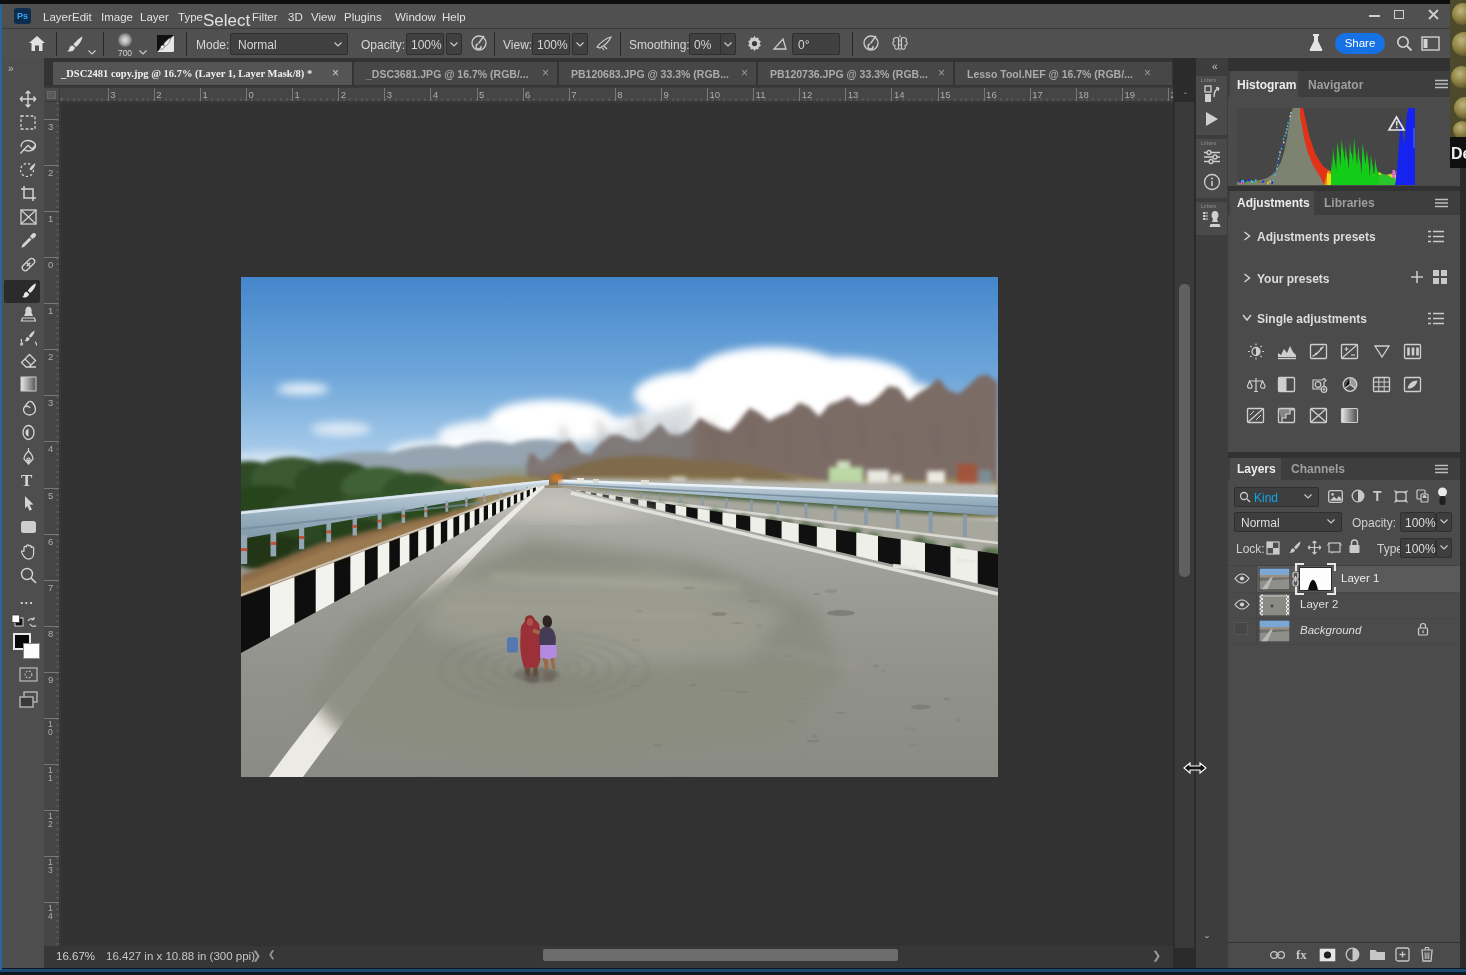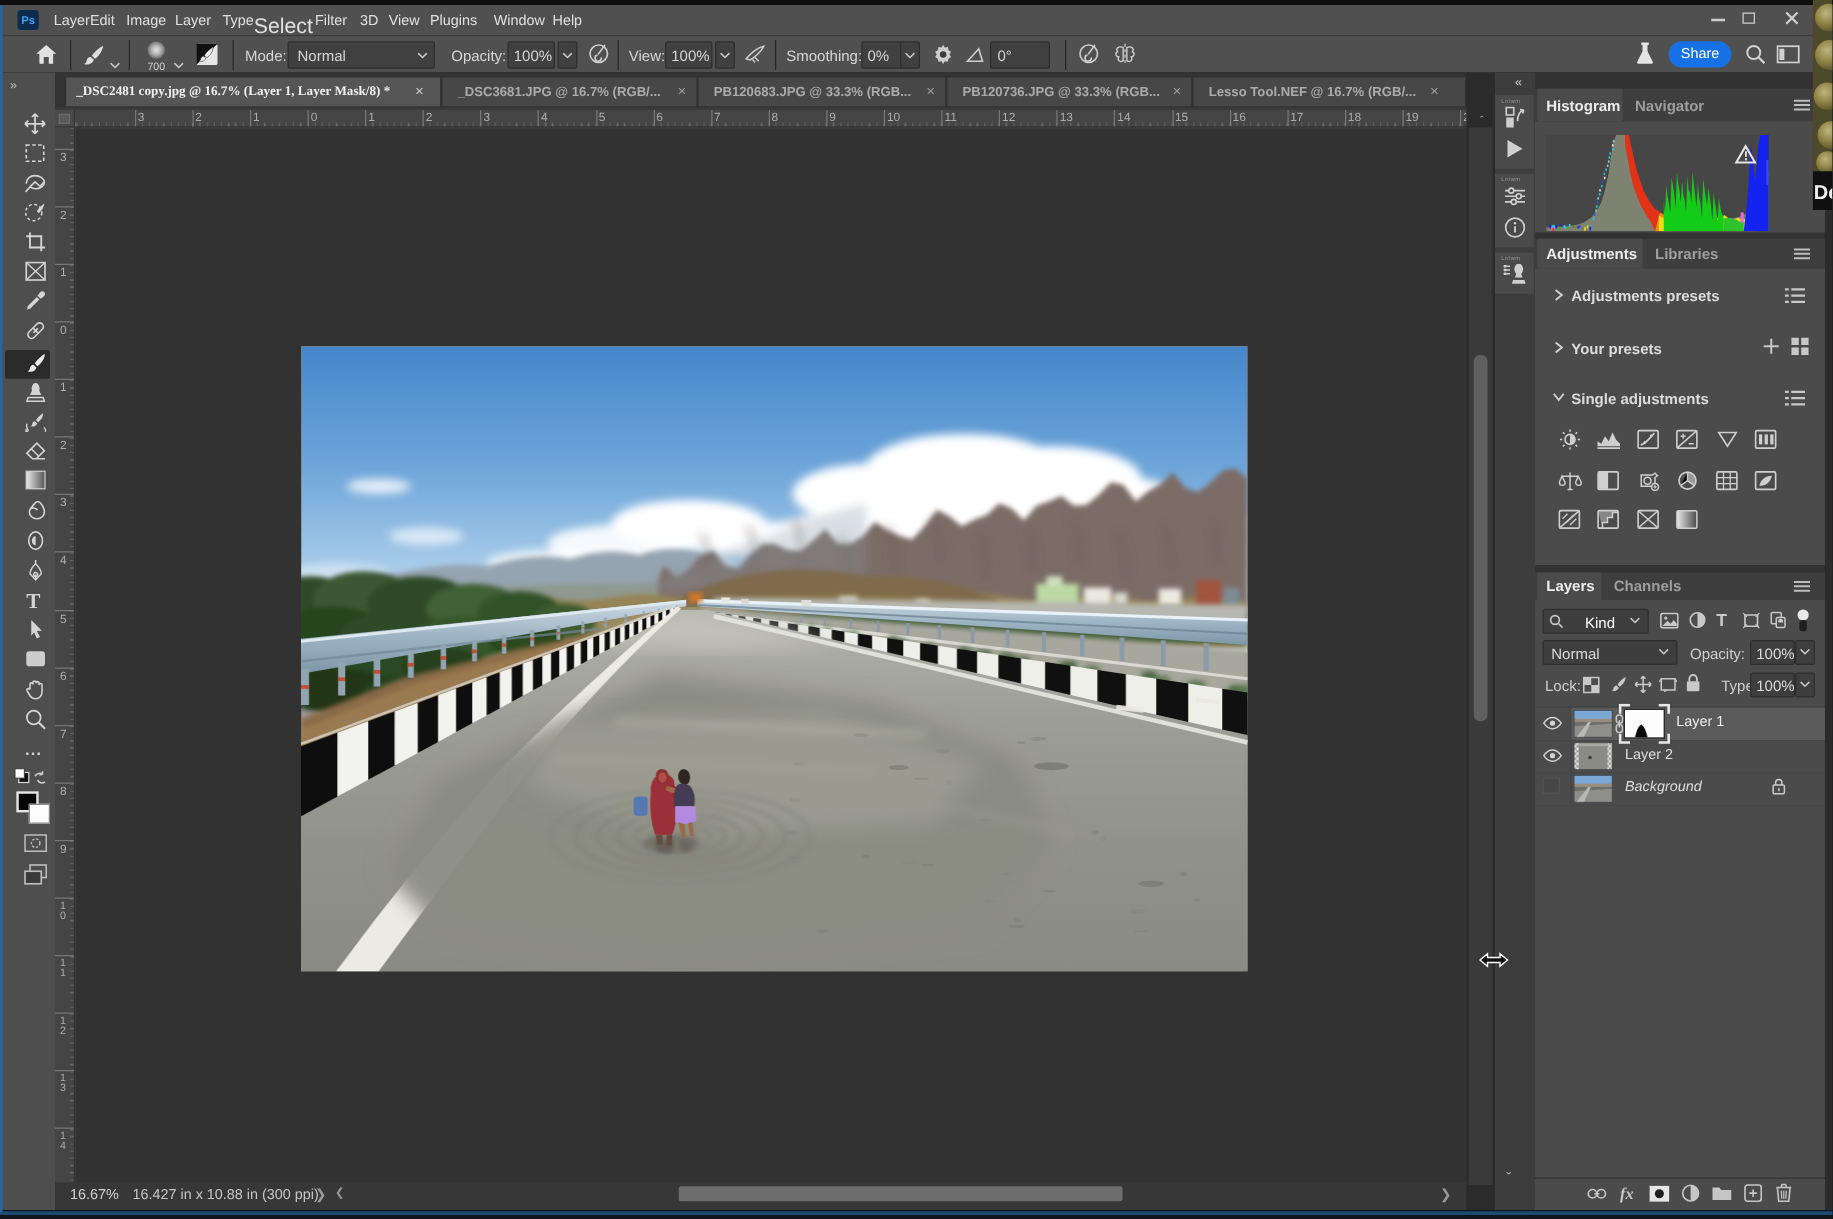--- a/index.html
+++ b/index.html
@@ -1056,21 +1056,21 @@
       <svg class="abs" style="left:207px;top:8px;" width="13" height="10" viewBox="0 0 13 10">
           <path d="M0 1.5 L13 1.5 M0 5 L13 5 M0 8.5 L13 8.5" stroke="#bdbdbd" stroke-width="1.6"></path>
         </svg>
       <div class="abs" style="left:0;top:24px;width:232px;height:488px;background:#4b4b4b;"></div>
 
       <div class="box" style="left:6px;top:31px;width:85px;height:20px;background:#3e3e3e;"></div>
       <svg class="abs" style="left:11px;top:35px;" width="12" height="12" viewBox="0 0 12 12">
           <circle cx="5" cy="5" r="3.5" fill="none" stroke="#c9c9c9" stroke-width="1.3"></circle>
           <path d="M8 8 L11 11" stroke="#c9c9c9" stroke-width="1.4"></path>
         </svg>
-      <div class="txt abs" style="left:40px;top:35px;color:#ffffff;">Kind</div>
+      <div class="txt abs" style="left:26px;top:35px;color:#0ea5e9;">Kind</div>
       <svg class="chev" style="left:76px;top:38px;" viewBox="0 0 8 5">
           <path d="M0.5 0.5 L4 4 L7.5 0.5" stroke="#c9c9c9" stroke-width="1.2" fill="none"></path>
         </svg>
       <svg class="abs" style="left:100px;top:34px;" width="15" height="13" viewBox="0 0 15 13">
           <rect x="0.7" y="0.7" width="13.6" height="11.6" rx="1.5" fill="none" stroke="#c9c9c9" stroke-width="1.3"></rect>
           <circle cx="4.6" cy="4.4" r="1.3" fill="#c9c9c9"></circle>
           <path d="M2 10.5 L6 6.5 L8.5 9 L11 6 L13.5 9 L13.5 10.8 L2 10.8 Z" fill="#c9c9c9"></path>
         </svg>
       <svg class="abs" style="left:123px;top:33px;" width="14" height="14" viewBox="0 0 14 14">
           <circle cx="7" cy="7" r="5.8" fill="none" stroke="#c9c9c9" stroke-width="1.3"></circle>
@@ -1201,21 +1201,21 @@
           </svg>
         </div>
 
       <div class="abs" style="left:0;top:486px;width:232px;height:1px;background:#333;"></div>
       <div id="layerfooter">
           <svg class="abs" style="left:41px;top:494px;" width="17" height="10" viewBox="0 0 17 10">
             <circle cx="5" cy="5" r="3.4" fill="none" stroke="#c6c6c6" stroke-width="1.3"></circle>
             <circle cx="12" cy="5" r="3.4" fill="none" stroke="#c6c6c6" stroke-width="1.3"></circle>
             <path d="M6.5 5 L10.5 5" stroke="#c6c6c6" stroke-width="1.3"></path>
           </svg>
-          <div class="abs" style="left:68px;top:491px;color:#c6c6c6;font-size:13px;font-style:italic;font-weight:bold;font-family:'Liberation Serif',serif;">fx</div>
+          <div class="abs" style="left:68px;top:491px;color:#c6c6c6;font-size:13px;font-weight:bold;font-family:'Liberation Serif',serif;">fx</div>
           <svg class="abs" style="left:91px;top:492px;" width="17" height="14" viewBox="0 0 17 14">
             <rect x="0.7" y="0.7" width="15.6" height="12.6" fill="#e6e6e6"></rect>
             <circle cx="8.5" cy="7" r="3.6" fill="#1f1f1f"></circle>
           </svg>
           <svg class="abs" style="left:117px;top:491px;" width="15" height="15" viewBox="0 0 15 15">
             <circle cx="7.5" cy="7.5" r="6.3" fill="none" stroke="#c6c6c6" stroke-width="1.3"></circle>
             <path d="M7.5 1.2 a6.3 6.3 0 0 1 0 12.6 Z" fill="#c6c6c6"></path>
           </svg>
           <svg class="abs" style="left:141px;top:492px;" width="17" height="13" viewBox="0 0 17 13">
             <path d="M1 12 L1 2 L6.5 2 L8 4 L16 4 L16 12 Z" fill="#c6c6c6"></path>

